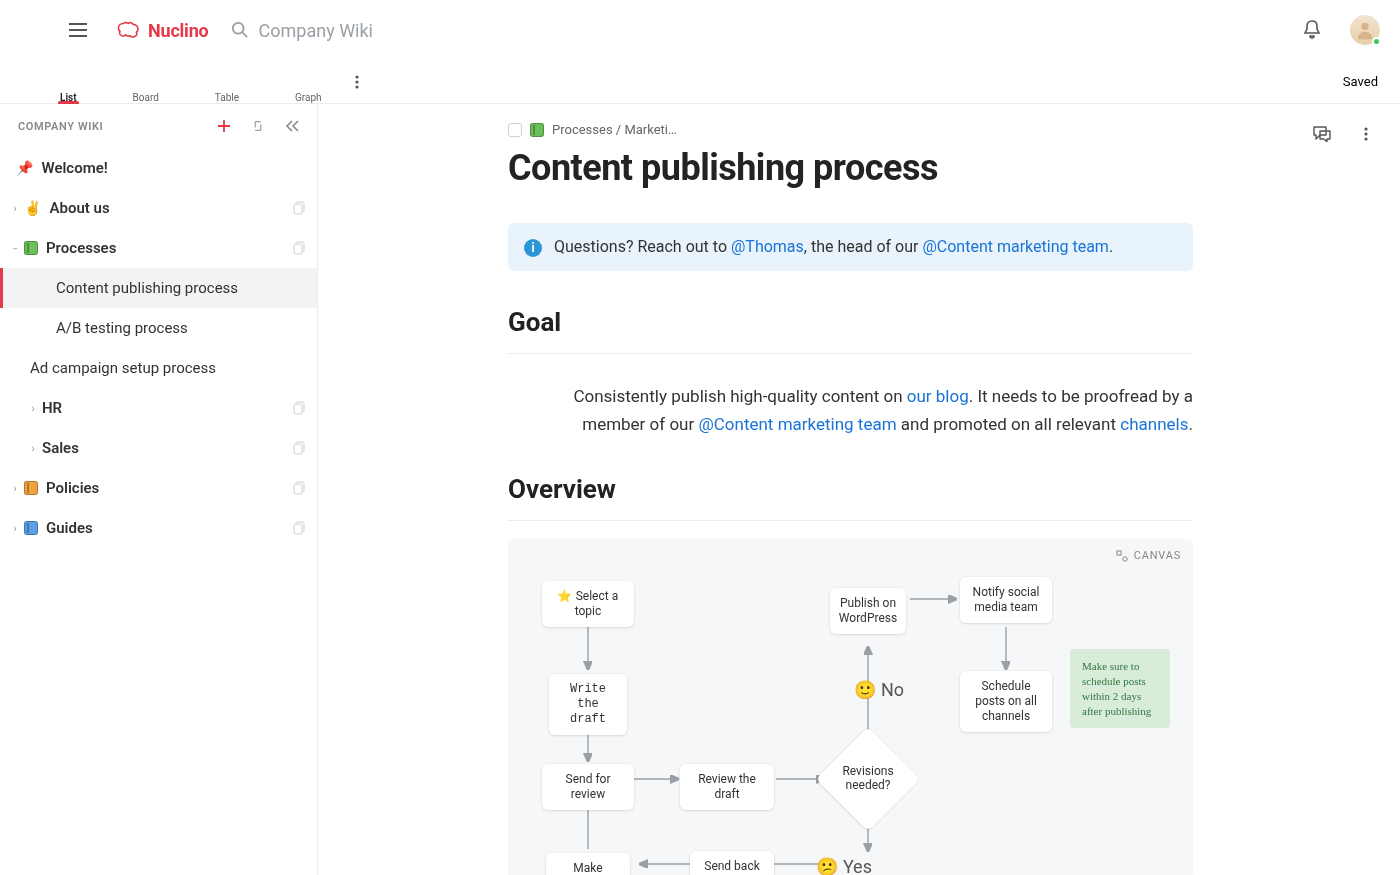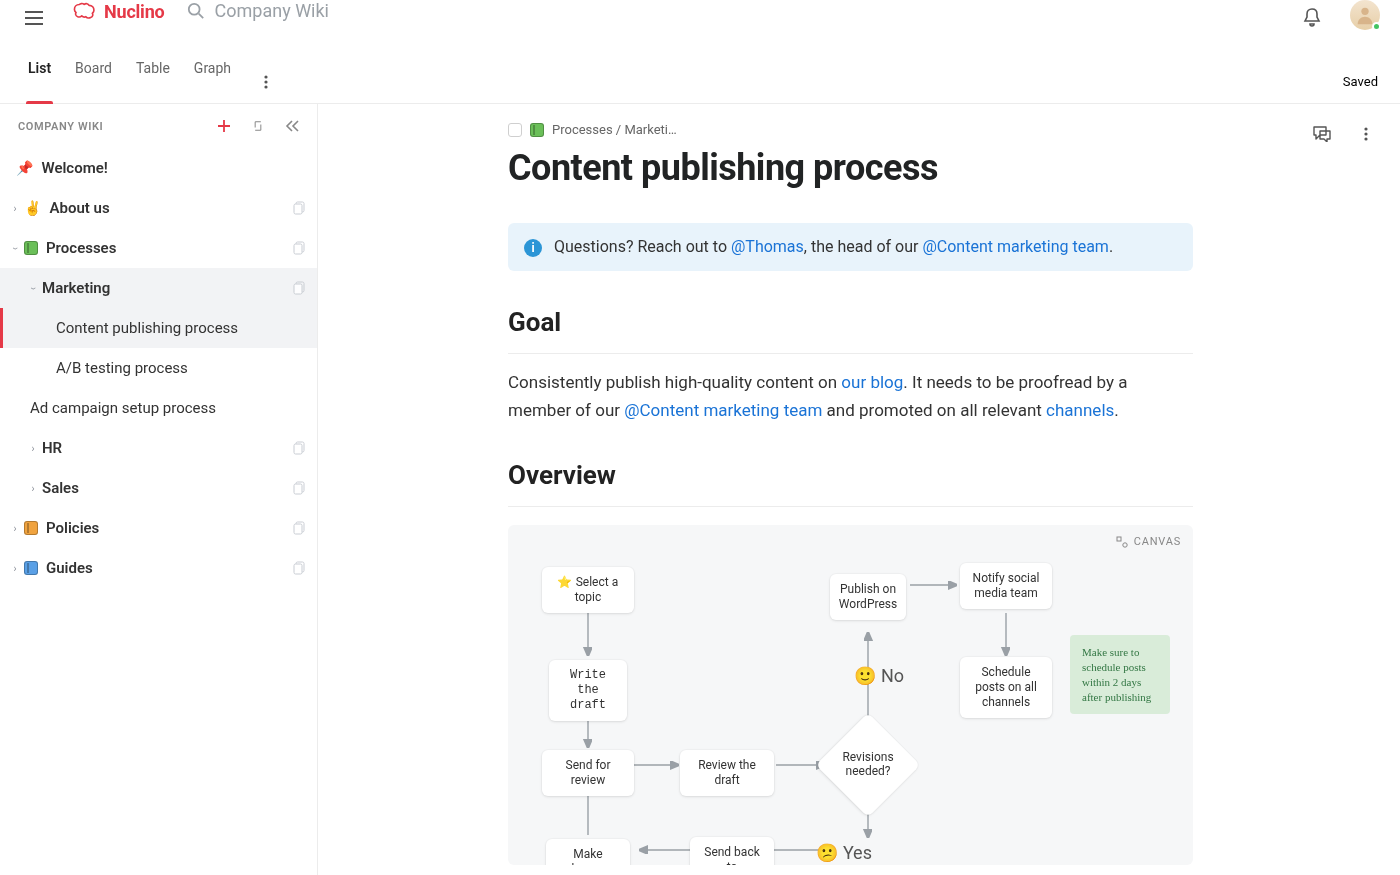--- a/index.html
+++ b/index.html
@@ -1,34 +1,34 @@
 <!DOCTYPE html>
 <html><head>
 <meta charset="utf-8">
 <style>
   * { box-sizing: border-box; margin: 0; padding: 0; }
   html, body { height: 100%; font-family: -apple-system, BlinkMacSystemFont, "Segoe UI", Roboto, Helvetica, Arial, sans-serif; color: #333; }
   body { width: 1400px; height: 875px; overflow: hidden; display: flex; flex-direction: column; background: #fff; }
 
   
-  .topbar { height: 60px; display: flex; align-items: flex-start; padding: 0 20px 0 16px; }
+  .topbar { height: 60px; display: flex; align-items: center; padding: 0 20px 0 16px; margin-left: 44px; }
   .icon-btn { width: 36px; height: 36px; display: inline-flex; align-items: center; justify-content: center; border-radius: 6px; cursor: pointer; color: #555; }
   .logo { display: flex; align-items: center; gap: 6px; margin-left: 20px; }
   .logo-text { font-weight: 700; font-size: 18px; color: #e53947; letter-spacing: -0.2px; }
   .search-wrap { display: flex; align-items: center; gap: 10px; margin-left: 22px; color: #9aa0a6; }
   .search-label { font-size: 18px; color: #9aa0a6; }
   .flex-spacer { flex: 1; }
   .avatar { position: relative; width: 30px; height: 30px; border-radius: 50%; background: linear-gradient(180deg,#f3e4cf 0%,#e7cfa8 100%); display: flex; align-items: center; justify-content: center; margin-left: 20px; }
   .avatar svg { width: 22px; height: 22px; }
   .presence-dot { position: absolute; right: -1px; bottom: -1px; width: 9px; height: 9px; background: #43c463; border: 2px solid #fff; border-radius: 50%; }
 
   
   .tabrow { height: 44px; display: flex; align-items: center; gap: 24px; padding: 0 16px; border-bottom: 1px solid #ececec; }
   .view-tabs { display: flex; gap: 24px; height: 100%; align-items: center; margin-left: 12px; }
-  .view-tab { font-size: 14px; color: #666; height: 100%; display: flex; align-items: flex-start; cursor: pointer; position: relative; }
+  .view-tab { font-size: 10px; color: #666; height: 100%; display: flex; align-items: flex-end; cursor: pointer; position: relative; margin-left: 32px; }
   .view-tab.active { color: #222; font-weight: 600; }
   .view-tab.active::after { content: ""; position: absolute; left: -2px; right: -2px; bottom: -1px; height: 3px; background: #e53947; border-radius: 2px 2px 0 0; }
   .saved-label { font-size: 13px; color: #000000; margin-right: 6px; }
 
   
   .body-split { flex: 1; display: flex; min-height: 0; }
 
   
   .sidebar { width: 318px; border-right: 1px solid #ececec; display: flex; flex-direction: column; overflow-y: auto; }
   .sidebar-header { height: 44px; display: flex; align-items: center; padding: 0 12px 0 18px; gap: 8px; }
@@ -62,21 +62,21 @@
   .doc { max-width: 685px; margin: 0 0 0 190px; padding-top: 18px; padding-bottom: 40px; }
   .breadcrumb { display:flex; align-items:center; gap:8px; font-size:13px; color:#666; margin-bottom:10px; }
   .breadcrumb .crumb-check { width:14px; height:14px; border:1.5px solid #cfcfcf; border-radius:3px; }
   .page-title { font-size: 36px; font-weight: 700; color:#212324; letter-spacing: -0.5px; margin-top: 4px; }
 
   .callout { background:#e8f3fb; border-radius:6px; padding:14px 16px; display:flex; gap:12px; align-items:flex-start; font-size:16px; color:#333; margin-top: 34px; }
   .callout .info-icon { width:18px; height:18px; background:#2b95d6; color:#fff; border-radius:50%; display:inline-flex; align-items:center; justify-content:center; font-size:12px; font-weight:700; flex-shrink:0; margin-top:2px;}
   .mention { color:#1a73d6; cursor:pointer; }
 
   .section-h { font-size:26px; font-weight:700; color:#222; margin-top: 36px; padding-bottom:16px; border-bottom:1px solid #ececec; }
-  .para { font-size:17px; line-height:1.65; color:#333; margin-top:14px; }
+  .para { font-size:17px; line-height:1.65; color:#333; margin-top:28px;text-align:right; }
 
   
   .canvas-wrap { margin-top:18px; background:#f6f7f8; border-radius:6px; position:relative; height: 340px; width:685px; overflow:hidden; }
   .canvas-badge { position:absolute; top:10px; right:12px; display:flex; align-items:center; gap:6px; color:#888; font-size:11px; letter-spacing:0.8px; cursor:pointer; }
   .node { position:absolute; background:#fff; border-radius:6px; box-shadow: 0 1px 3px rgba(0,0,0,.10), 0 0 0 1px rgba(0,0,0,.02); padding:8px 10px; font-size:12px; color:#333; text-align:center; display:flex; align-items:center; justify-content:center; line-height:1.25; }
   .sticky-note { position:absolute; background:#d9ecd9; border-radius:4px; padding:10px 12px; font-size:11px; color:#374; width:100px; font-family: "Comic Sans MS", "Segoe Script", cursive; line-height:1.35; }
   .diamond-wrap { position:absolute; width:74px; height:74px; }
   .diamond { position:absolute; inset:0; background:#fff; transform: rotate(45deg); border-radius:6px; box-shadow: 0 1px 3px rgba(0,0,0,.10), 0 0 0 1px rgba(0,0,0,.02); }
   .diamond-label { position:absolute; inset:0; display:flex; align-items:center; justify-content:center; font-size:12px; color:#333; text-align:center; padding:6px; line-height:1.15;}
   .canvas-wrap svg.arrows { position:absolute; inset:0; width:100%; height:100%; pointer-events:none; }
@@ -193,30 +193,20 @@
         <span class="book green"></span>
         <span class="label">Processes</span>
         <span class="dup-icon">
             <svg viewBox="0 0 14 14">
               <rect x="3" y="1" width="8" height="10" rx="1.5" fill="none" stroke="currentColor"></rect>
               <rect x="1" y="3" width="8" height="10" rx="1.5" fill="#fff" stroke="currentColor"></rect>
             </svg>
           </span>
       </div>
 
-      <div class="tree-row bold sub-active" style="padding-left:26px">
-        <span class="chev" style="transform:rotate(90deg)">›</span>
-        <span class="label">Marketing</span>
-        <span class="dup-icon">
-            <svg viewBox="0 0 14 14">
-              <rect x="3" y="1" width="8" height="10" rx="1.5" fill="none" stroke="currentColor"></rect>
-              <rect x="1" y="3" width="8" height="10" rx="1.5" fill="#fff" stroke="currentColor"></rect>
-            </svg>
-          </span>
-      </div>
 
       <div class="tree-row active" style="padding-left:56px">
         <span class="label">Content publishing process</span>
       </div>
       <div class="tree-row" style="padding-left:56px">
         <span class="label">A/B testing process</span>
       </div>
       <div class="tree-row" style="padding-left:30px">
         <span class="label">Ad campaign setup process</span>
       </div>

